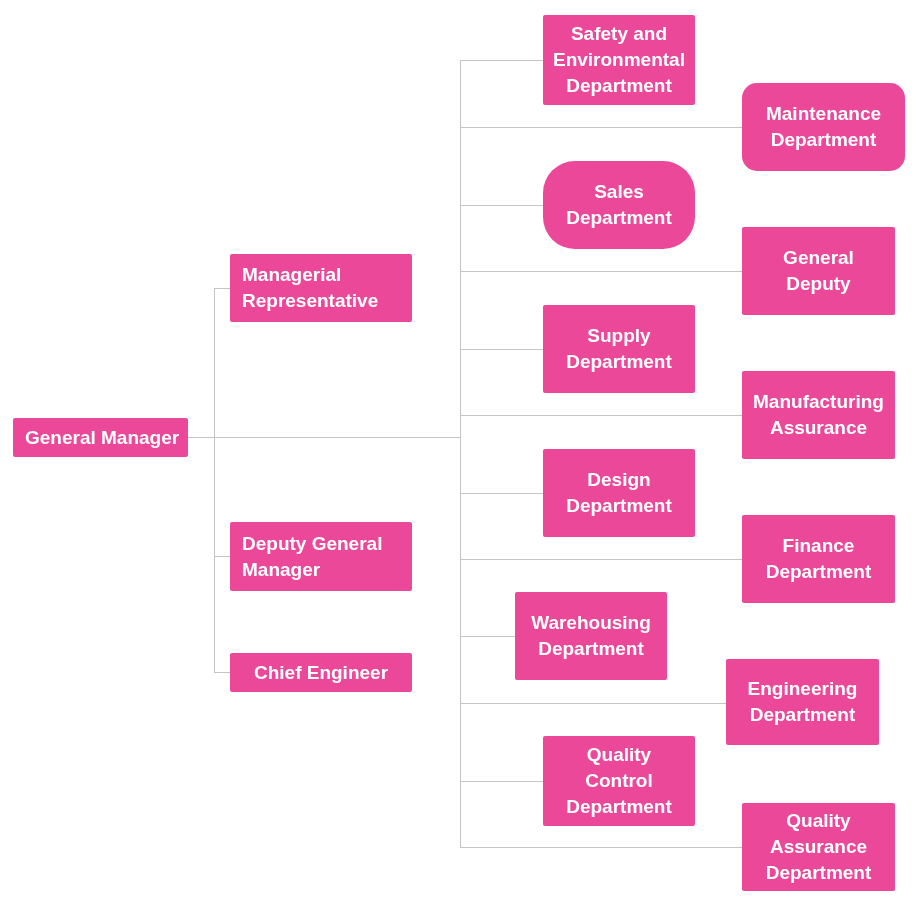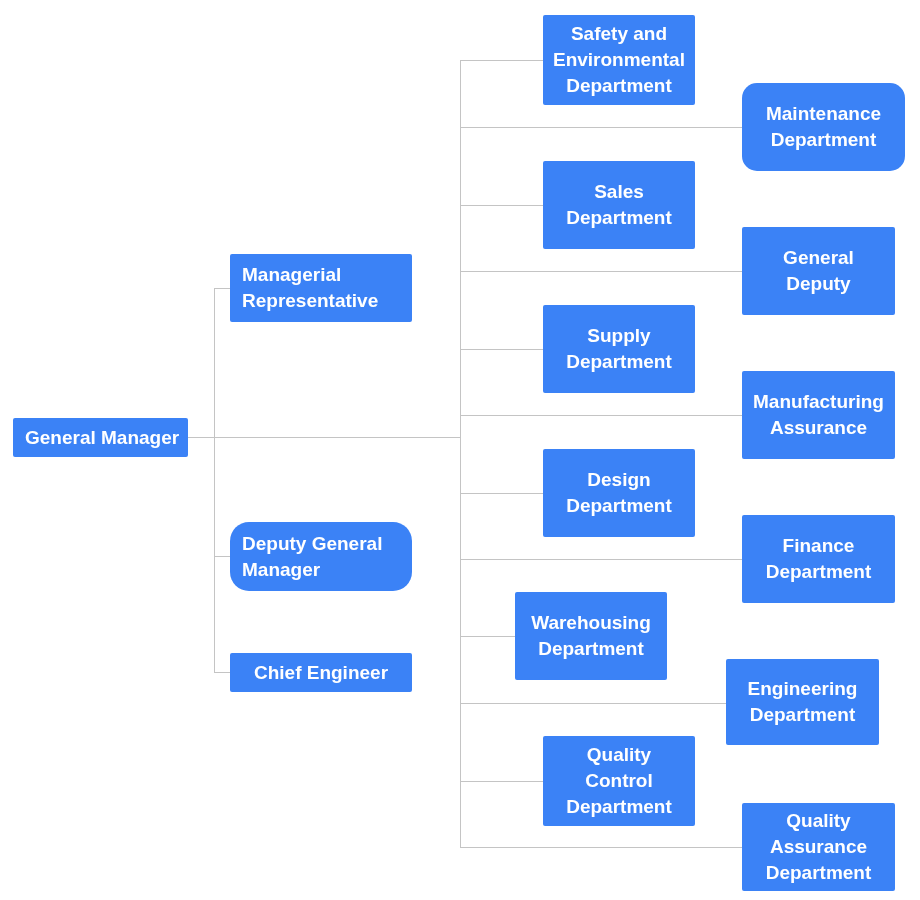--- a/index.html
+++ b/index.html
@@ -7,21 +7,21 @@
     position: relative;
     width: 920px;
     height: 900px;
     background: #ffffff;
     overflow: hidden;
     font-family: "Liberation Sans", sans-serif;
   }
   .node {
     position: absolute;
     box-sizing: border-box;
-    background: #3b82f6;
+    background: #ec4899;
     color: #ffffff;
     font-weight: bold;
     font-size: 19px;
     line-height: 26px;
     display: flex;
     align-items: center;
     justify-content: center;
     text-align: center;
     white-space: pre-line;
     border-radius: 2px;
@@ -32,26 +32,26 @@
     text-align: left;
     padding-left: 12px;
   }
   .line { position: absolute; background: #c4c4c4; }
   .line.h { height: 1px; }
   .line.v { width: 1px; }
 
   
   #gm  { left: 13px;  top: 418px; width: 175px; height: 39px; }
   #mr  { left: 230px; top: 254px; width: 182px; height: 68px; }
-  #dgm { left: 230px; top: 522px; width: 182px; height: 69px; border-radius: 19px; }
+  #dgm { left: 230px; top: 522px; width: 182px; height: 69px; }
   #ce  { left: 230px; top: 653px; width: 182px; height: 39px; }
 
   
   #dep-safety      { left: 543px; top: 15px;  width: 152px; height: 90px; }
-  #dep-sales       { left: 543px; top: 161px; width: 152px; height: 88px; }
+  #dep-sales       { left: 543px; top: 161px; width: 152px; height: 88px; border-radius: 32px; }
   #dep-supply      { left: 543px; top: 305px; width: 152px; height: 88px; }
   #dep-design      { left: 543px; top: 449px; width: 152px; height: 88px; }
   #dep-warehousing { left: 515px; top: 592px; width: 152px; height: 88px; }
   #dep-qc          { left: 543px; top: 736px; width: 152px; height: 90px; }
 
   
   #dep-maintenance   { left: 742px; top: 83px;  width: 163px; height: 88px; border-radius: 15px; }
   #dep-go            { left: 742px; top: 227px; width: 153px; height: 88px; }
   #dep-manufacturing { left: 742px; top: 371px; width: 153px; height: 88px; }
   #dep-finance       { left: 742px; top: 515px; width: 153px; height: 88px; }

